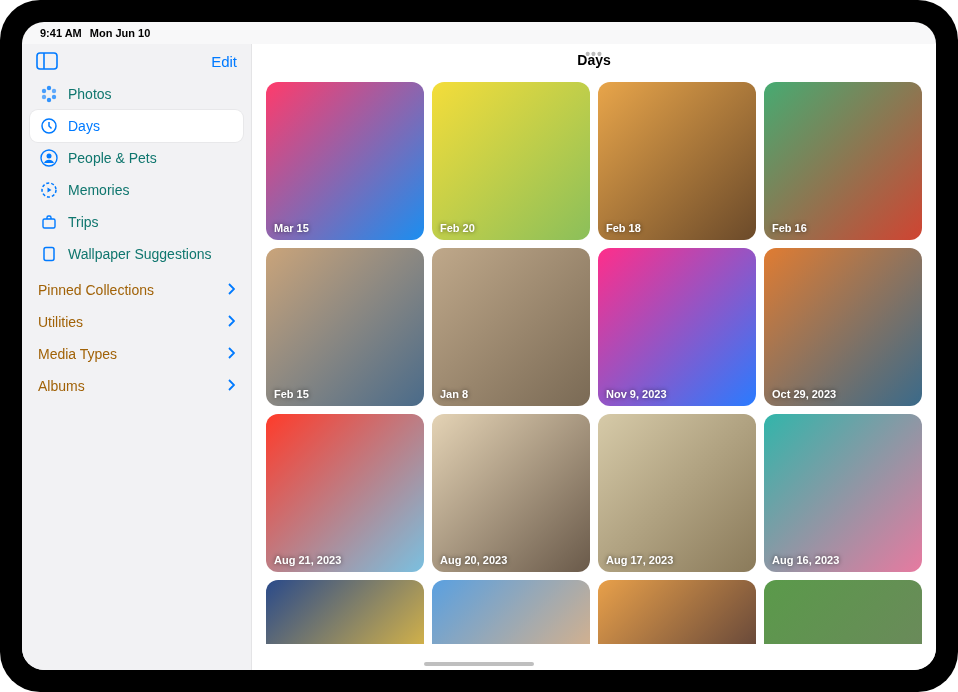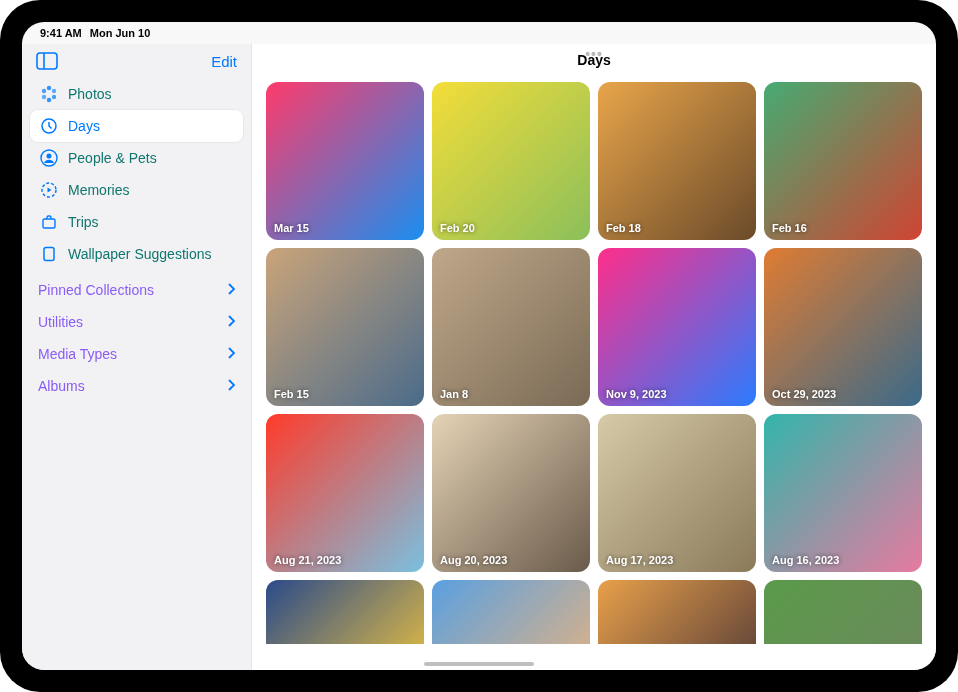--- a/index.html
+++ b/index.html
@@ -32,21 +32,21 @@
   .edit-link { color: #007aff; font-size: 15px; }
   .nav { padding: 4px 8px; }
   .nav-item {
     display: flex; align-items: center; gap: 10px; padding: 7px 10px; border-radius: 8px;
     font-size: 14px; color: #0f766e; cursor: pointer;
   }
   .nav-item.selected { background: #fff; color: #007aff; box-shadow: 0 0 0 1px #e8e8ea; }
   .nav-icon { width: 18px; height: 18px; color: #007aff; display: inline-flex; align-items: center; justify-content: center; flex-shrink: 0; }
   .section-row {
     display: flex; align-items: center; justify-content: space-between; padding: 8px 16px;
-    font-size: 14px; color: #8b5cf6; cursor: pointer;
+    font-size: 14px; color: #a16207; cursor: pointer;
   }
   .chev { color: #007aff; }
   .main { flex: 1; display: flex; flex-direction: column; overflow: hidden; background: #fff; }
   .main-top { height: 24px; display: flex; align-items: center; justify-content: center;
     font-size: 14px; font-weight: 600; color: #000; position: relative; margin-top: 4px;}
   .grip { position: absolute; top: -2px; left: 50%; transform: translateX(-50%); color: #bbb; font-size: 14px; letter-spacing: 1px;}
   .grid-wrap { flex: 1; overflow-y: auto; padding: 10px 14px; }
   .grid {
     display: grid; grid-template-columns: repeat(4, 1fr); gap: 8px;
   }

